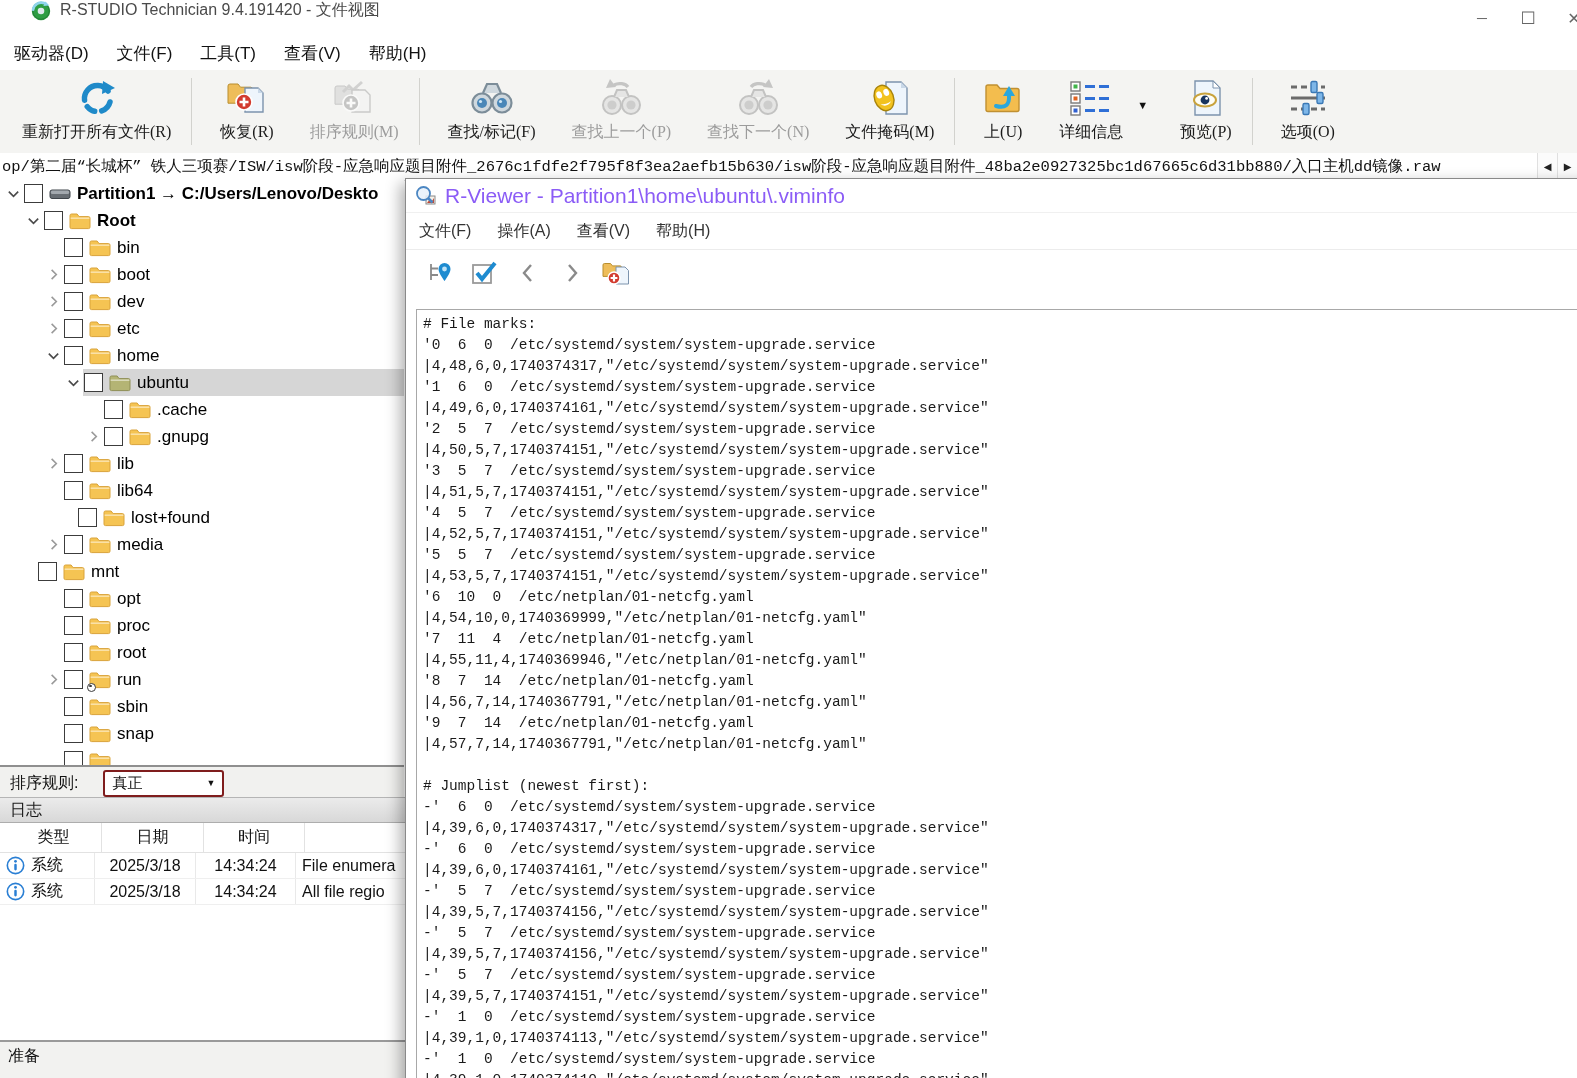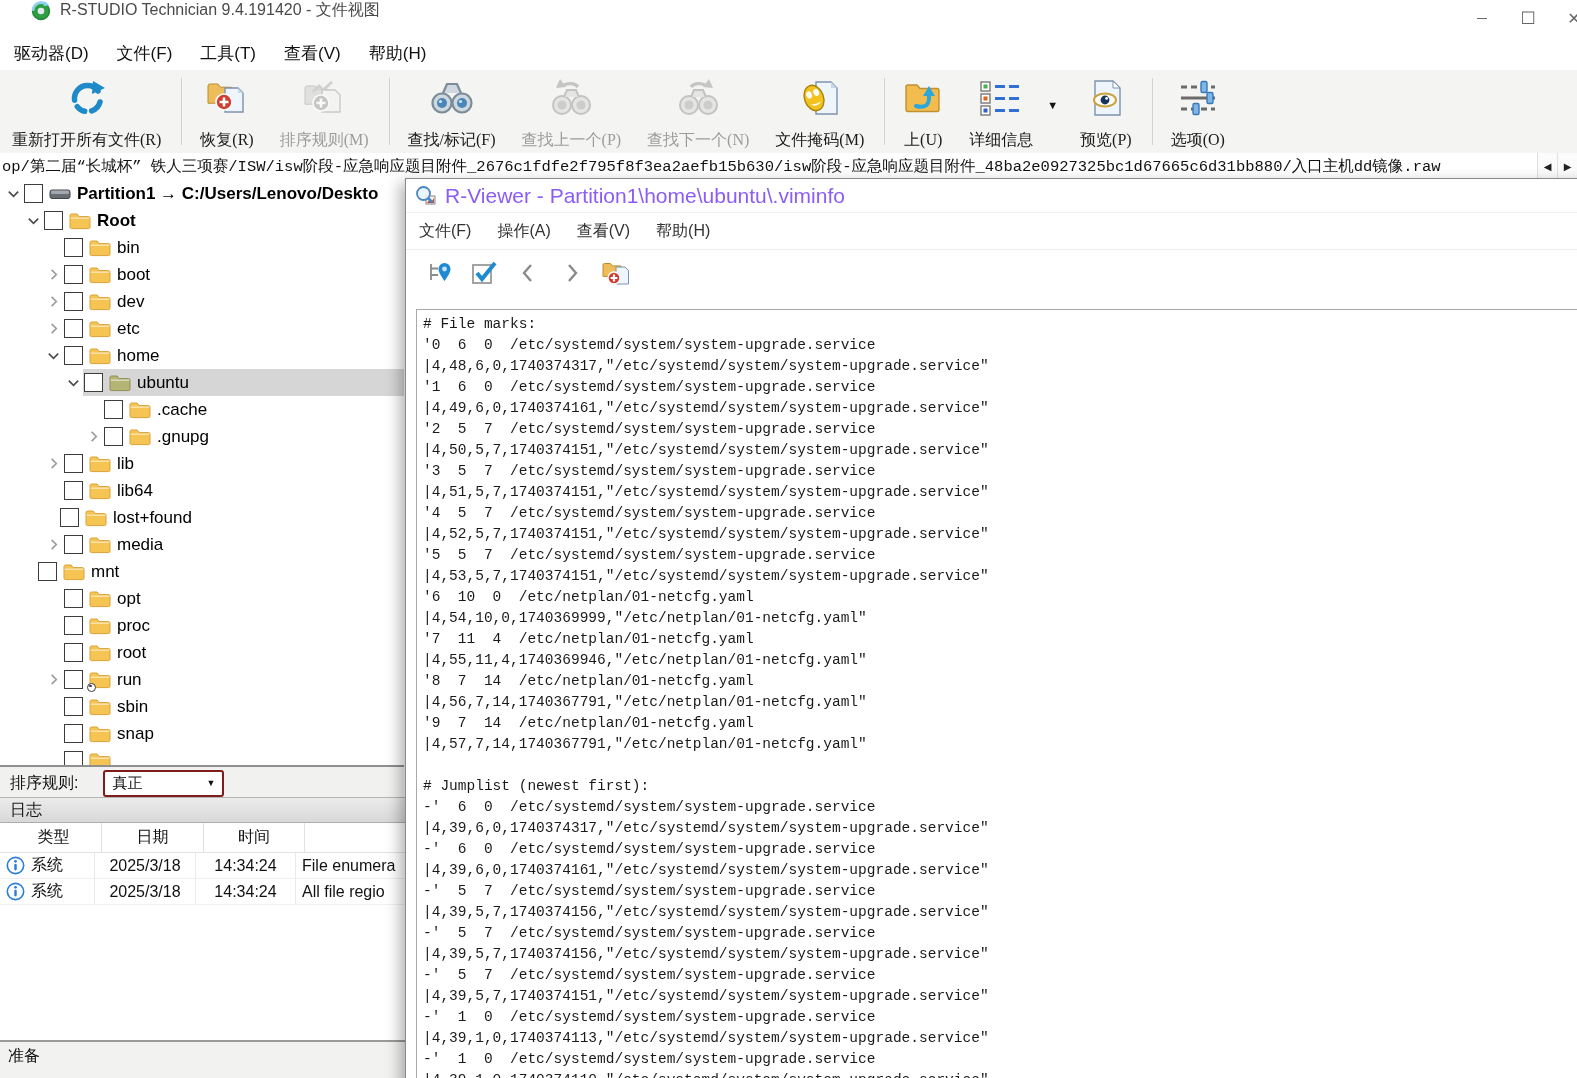--- a/index.html
+++ b/index.html
@@ -7,21 +7,21 @@
        font-family:"Liberation Sans",sans-serif;-webkit-font-smoothing:antialiased;}
   
   .titlebar{position:absolute;left:0;top:0;width:1577px;height:36px;background:#fff;display:flex;align-items:flex-start;margin-left:20px;}
   .app-icon{margin:0 8px 0 10px;display:flex;}
   .title-text{font-size:16px;color:#4a4a4a;}
   .win-controls{position:absolute;right:0;top:0;height:36px;display:flex;}
   .win-ctl{width:46px;height:36px;display:flex;align-items:center;justify-content:center;color:#666;font-size:14px;}
   .menubar{position:absolute;left:0;top:36px;width:1577px;height:34px;background:#fff;display:flex;align-items:center;border-bottom:1px solid #ececec;}
   .menu-item{padding:0 14px;font-size:17px;color:#111;}
   .toolbar{position:absolute;left:0;top:70px;width:1577px;height:83px;background:#f4f4f2;display:flex;align-items:stretch;border-bottom:1px solid #d8d8d4;}
-  .tb-btn{display:flex;flex-direction:column;align-items:center;justify-content:flex-start;padding:6px 14px 0 12px;gap:8px;}
+  .tb-btn{display:flex;flex-direction:column;align-items:center;justify-content:flex-start;padding:6px 14px 0 22px;}
   .tb-icon{height:44px;display:flex;align-items:center;justify-content:center;}
   .tb-label{font-size:16px;color:#1a1a1a;white-space:nowrap;margin-top:2px;font-family:"Liberation Serif",serif;}
   .tb-btn.disabled .tb-label{color:#9c9c9c;}
   .tb-btn.disabled .tb-icon{filter:grayscale(1) opacity(.55);}
   .tb-sep{width:1px;background:#d2d2ce;margin:8px 6px;}
   .tb-caret{display:flex;align-items:center;padding:0 10px 14px 0;font-size:11px;color:#111;}
   .pathbar{position:absolute;left:0;top:153px;width:1577px;height:27px;background:#fff;border-bottom:1px solid #dcdcdc;display:flex;align-items:center;}
   .path-text{font-family:"Liberation Mono",monospace;font-size:15.5px;color:#111;white-space:nowrap;overflow:hidden;flex:1;padding-left:2px;}
   .path-arrows{display:flex;height:100%;}
   .path-arrow{width:19px;display:flex;align-items:center;justify-content:center;font-size:10px;color:#222;border-left:1px solid #e0e0e0;background:#fbfbfb;}
@@ -443,21 +443,21 @@
           <span class="tree-checkbox"></span>
           <span class="tree-ficon">
             <svg width="22" height="18" viewBox="0 0 22 18">
               <path d="M1 3.5 a1.5 1.5 0 0 1 1.5-1.5 h5.6 l2 2.6 h9.4 a1.5 1.5 0 0 1 1.5 1.5 v9 a1.5 1.5 0 0 1 -1.5 1.5 h-17 a1.5 1.5 0 0 1 -1.5 -1.5 z" fill="#f5c453" stroke="#d9a33a" stroke-width="1"></path>
               <path d="M1.6 6.2 h18.8" stroke="rgba(255,255,255,.55)" stroke-width="1.4"></path>
             </svg>
           </span>
           <span class="tree-label">lib64</span>
         </div>
       </div>
-      <div class="tree-row" style="padding-left: 40px;">
+      <div class="tree-row" style="padding-left: 58px;">
         <span class="tree-chevron"></span>
         <div class="row-body">
           <span class="tree-checkbox"></span>
           <span class="tree-ficon">
             <svg width="22" height="18" viewBox="0 0 22 18">
               <path d="M1 3.5 a1.5 1.5 0 0 1 1.5-1.5 h5.6 l2 2.6 h9.4 a1.5 1.5 0 0 1 1.5 1.5 v9 a1.5 1.5 0 0 1 -1.5 1.5 h-17 a1.5 1.5 0 0 1 -1.5 -1.5 z" fill="#f5c453" stroke="#d9a33a" stroke-width="1"></path>
               <path d="M1.6 6.2 h18.8" stroke="rgba(255,255,255,.55)" stroke-width="1.4"></path>
             </svg>
           </span>
           <span class="tree-label">lost+found</span>

